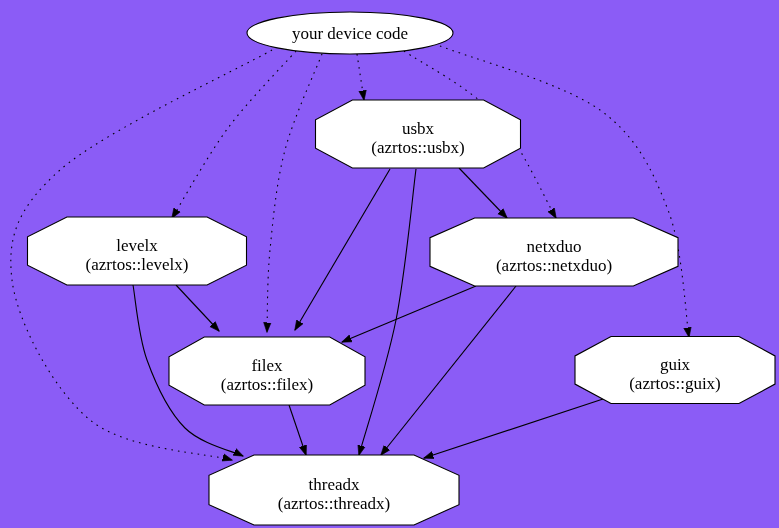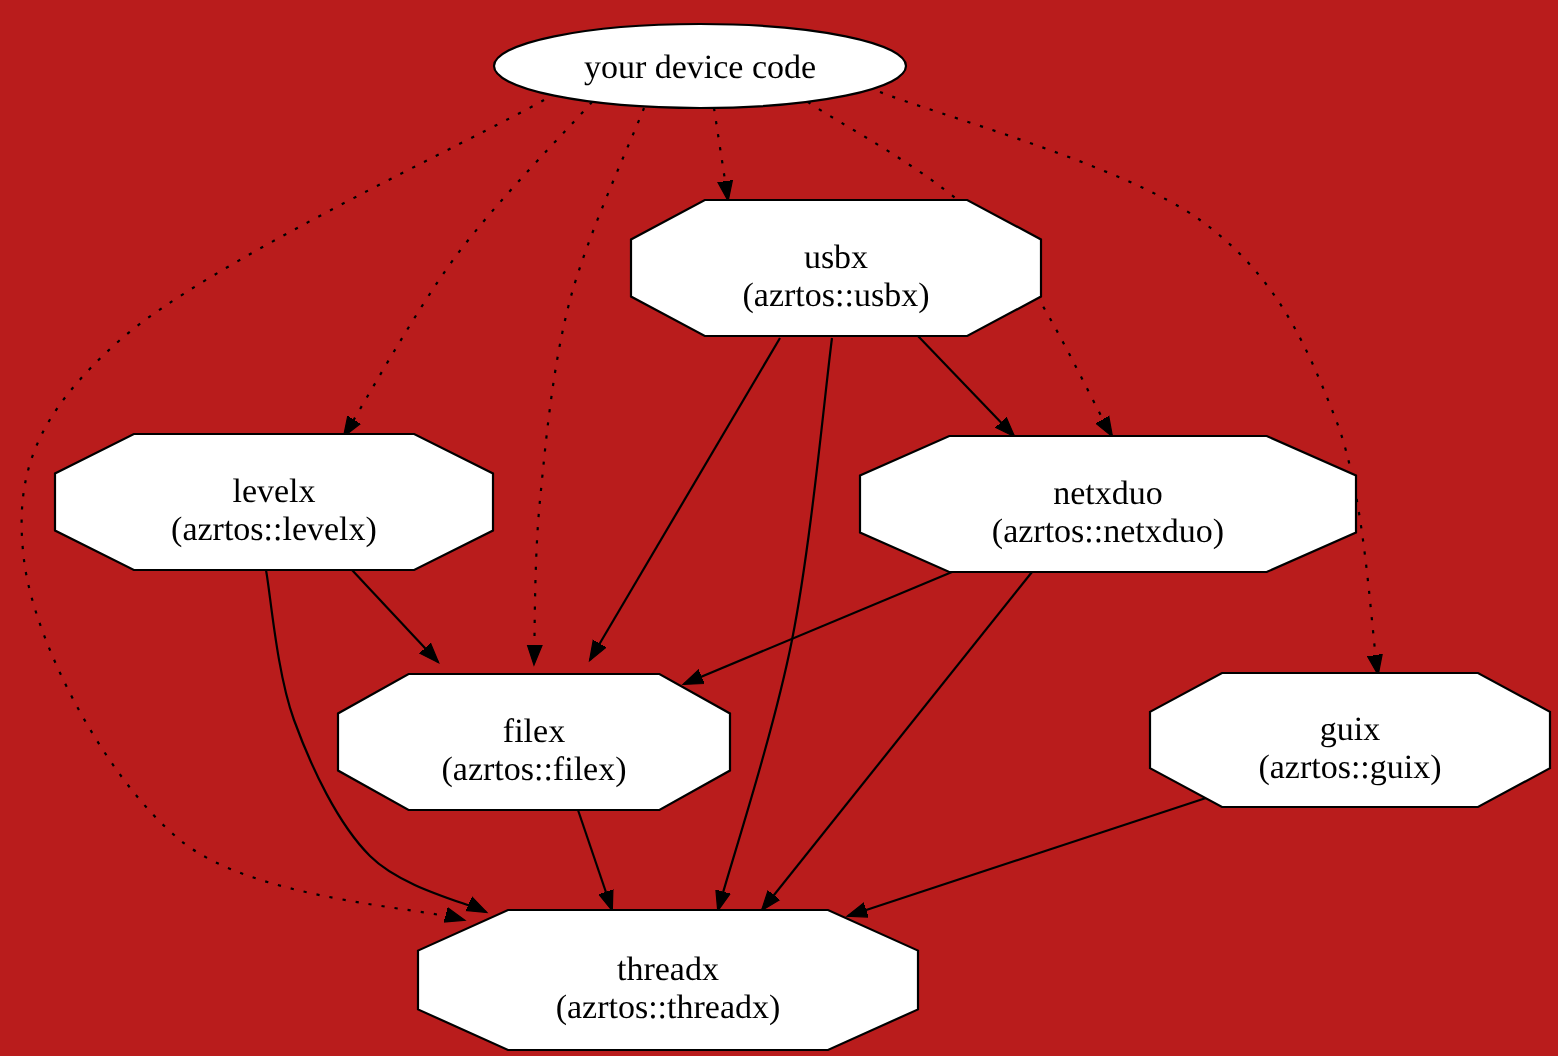--- a/index.html
+++ b/index.html
@@ -1,20 +1,20 @@
 <!DOCTYPE html>
 <html><head>
 <meta charset="utf-8">
 <style>
   html, body { margin: 0; padding: 0; background: #ffffff; }
   #canvas {
     position: relative;
     width: 779px;
     height: 528px;
-    background: #b91c1c;
+    background: #8b5cf6;
     overflow: hidden;
   }
   svg text {
     font-family: "Liberation Serif", "DejaVu Serif", serif;
     font-size: 17px;
     fill: #000000;
   }
   .edge-path { fill: none; stroke: #000000; stroke-width: 1.1; }
   .edge-dotted { stroke-dasharray: 1.6 5; }
   .node-shape { fill: #ffffff; stroke: #000000; stroke-width: 1.1; }

